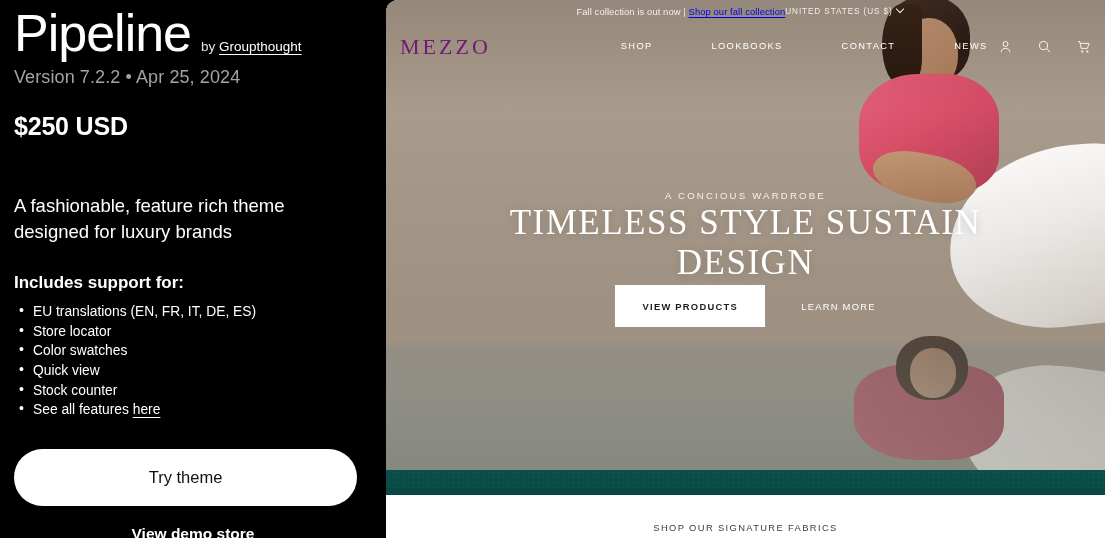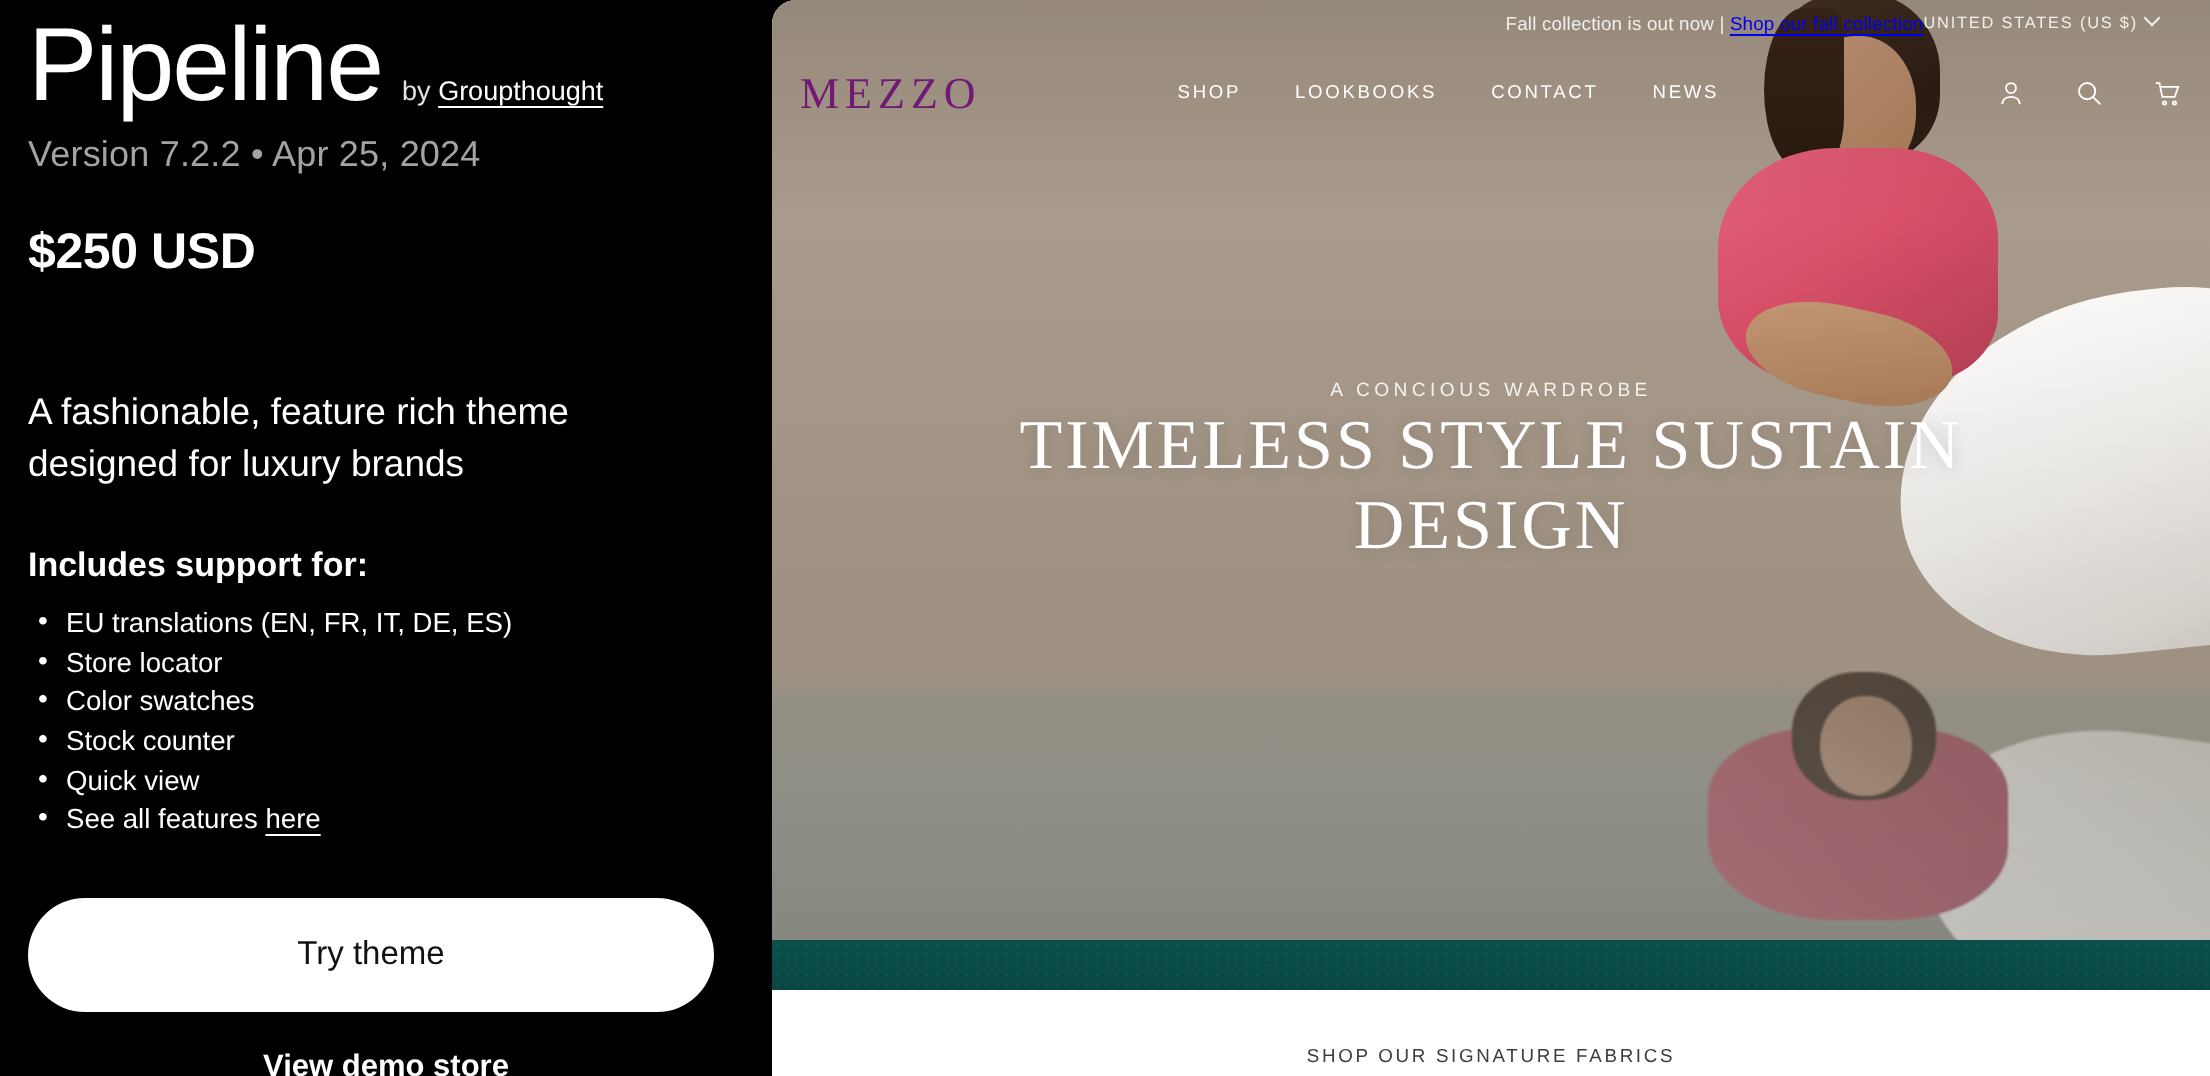--- a/index.html
+++ b/index.html
@@ -97,34 +97,34 @@
     background: linear-gradient(145deg,#cf5d72,#a93e54); }
   .r-head { position:absolute; left:112px; top:108px; width:72px; height:64px; border-radius:46%;
     background: linear-gradient(160deg,#3f2719,#27170e); }
   .r-face { position:absolute; left:126px; top:110px; width:46px; height:50px; border-radius:48%;
     background: linear-gradient(150deg,#bd9170,#9c7152); }
 
   .hero-veil { position:absolute; inset:0; background: linear-gradient(to bottom, rgba(0,0,0,.12) 0%, rgba(0,0,0,0) 22%, rgba(0,0,0,.06) 60%, rgba(0,0,0,.08) 100%); }
 
   
   .ann-bar { position:absolute; left:0; right:12px; top:0; height:22px;
-    display:flex; align-items:center; justify-content:flex-end; padding: 0 14px;
+    display:flex; align-items:center; justify-content:center; padding: 0 14px;
     color:#f1efec; font-size:9.4px; letter-spacing:.1px; }
   .ann-bar .ann-text .ann-underline { text-decoration: underline; text-underline-offset: 2px; }
   .ann-right { display:flex; align-items:center; gap:4px; font-size:8.2px; letter-spacing:.9px; }
   .chev { display:inline-block; width:6px; height:6px; border-right:1.2px solid #efedea;
     border-bottom:1.2px solid #efedea; transform: translateY(-2px) rotate(45deg); }
 
   
   .site-nav { position:absolute; left:0; right:0; top:26px; height:40px;
     display:flex; align-items:center; padding: 0 14px; color:#fff; }
   .brand { font-family:"Liberation Serif", serif; font-size:22px; letter-spacing:3px; font-weight:400;
     color:#701a75; line-height:1; margin-top:2px; }
   .nav-links { display:flex; align-items:center; gap:27px; margin-left:98px; }
-  .nav-links a { color:#fff; font-size:9.3px; letter-spacing:1.35px; text-decoration:none; font-weight:400; }
+  .nav-links a { color:#fff; font-size:9.3px; letter-spacing:1.35px; text-decoration:none; font-weight:400;margin-left:32px; }
   .nav-icons { margin-left:auto; display:flex; align-items:center; gap:24px; }
   .nav-icons svg { display:block; }
 
   
   .hero-copy { position:absolute; left:0; right:0; top:190px; text-align:center; color:#fff; }
   .eyebrow { font-size:9.6px; letter-spacing:2.2px; color:#f3f1ee; }
   .hero-h1 { margin-top:2px; font-family:"Liberation Serif", serif; font-weight:300;
     font-size:35px; line-height:1.14; letter-spacing:1.5px; color:#fff;
     white-space:nowrap; text-shadow: 0 1px 8px rgba(0,0,0,.16); }
   .hero-ctas { position:absolute; left:0; right:0; top:285px; display:flex; align-items:center; justify-content:center; gap:36px; }
@@ -160,22 +160,22 @@
     <div class="price">$250 USD</div>
 
     <div class="tagline">A fashionable, feature rich theme designed for luxury brands</div>
 
     <div class="includes-label">Includes support for:</div>
 
     <ul class="feature-list">
       <li><span>EU translations (EN, FR, IT, DE, ES)</span></li>
       <li><span>Store locator</span></li>
       <li><span>Color swatches</span></li>
+      <li><span>Quick view</span></li>
       <li><span>Stock counter</span></li>
-      <li><span>Quick view</span></li>
       <li><span>See all features </span><a href="#">here</a></li>
     </ul>
 
     <button class="try-btn">Try theme</button>
 
     <a class="demo-link" href="#">View demo store</a>
   </div>
 
   <div class="preview">
 
@@ -246,20 +246,24 @@
       </div>
 
       <div class="hero-copy">
         <div class="eyebrow">A CONCIOUS WARDROBE</div>
         <div class="hero-h1">
           <div>TIMELESS STYLE SUSTAIN</div>
           <div>DESIGN</div>
         </div>
       </div>
 
+      <div class="hero-ctas">
+        <button class="btn-view">VIEW PRODUCTS</button>
+        <button class="btn-learn">LEARN MORE</button>
+      </div>
     </div>
 
     <div class="white-section">
       <div class="sig-fabrics">SHOP OUR SIGNATURE FABRICS</div>
     </div>
 
   </div>
 </div>
 
 </body></html>

